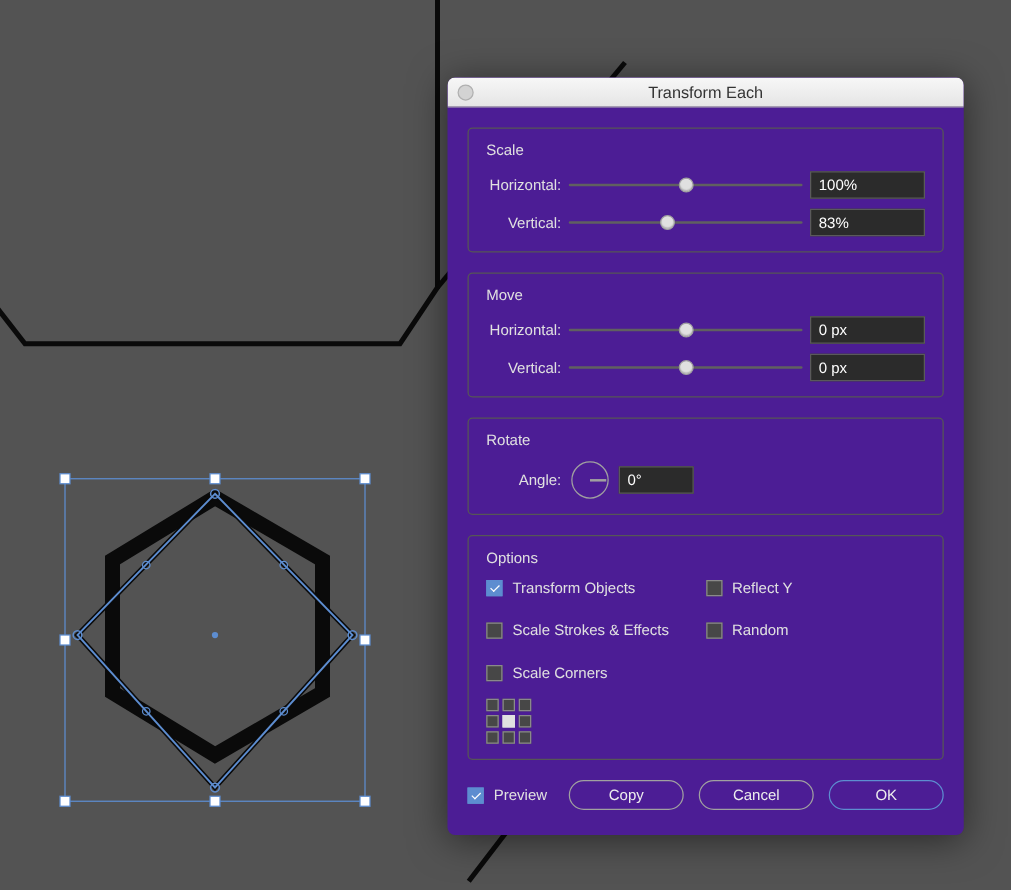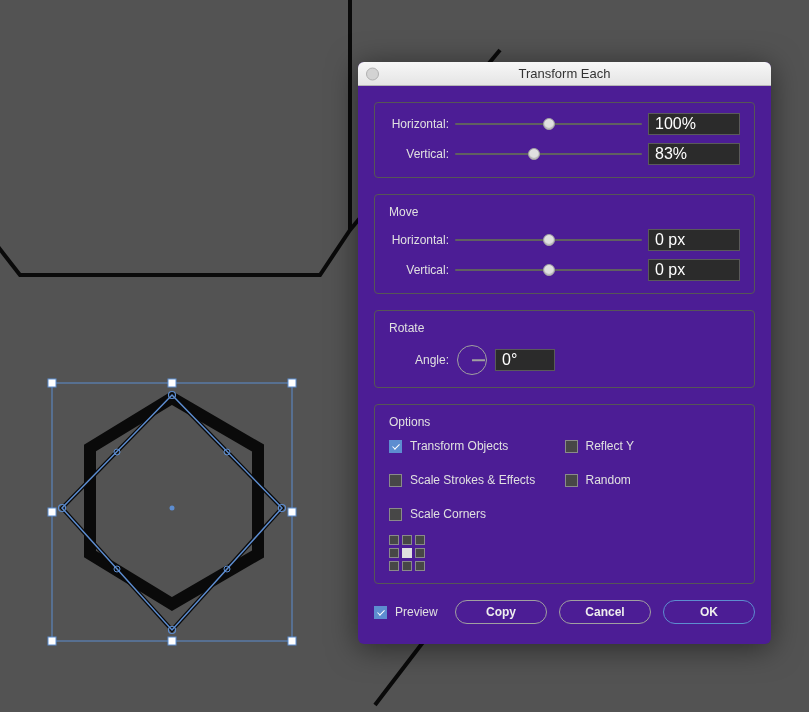--- a/index.html
+++ b/index.html
@@ -77,21 +77,21 @@
     border: 1px solid #a0a0a0;
     transform: translate(-50%, -50%);
     box-shadow: inset 0 -1px 1px rgba(0,0,0,0.2);
     cursor: pointer;
   }
 
   .input-box {
     background: #2b2b2b;
     border: 1px solid #5a5a5a;
     color: #fff;
-    font-size: 16px;
+    font-size: 12px;
     padding: 2px 6px;
     height: 22px;
     border-radius: 0;
   }
 
   
   .rotate-row { display: flex; align-items: center; gap: 8px; margin-top: 6px; }
   .rotate-row .label { width: 60px; text-align: right; }
   .angle-dial {
     width: 30px; height: 30px;
@@ -156,21 +156,21 @@
   .anchor9 .dot.sel {
     background: #e0e0e0;
     border-color: #e0e0e0;
   }
 
   
   .footer {
     display: flex; align-items: center; justify-content: space-between;
     padding: 0 0 4px;
   }
-  .footer .right { display: flex; gap: 12px; font-weight: bold; }
+  .footer .right { display: flex; gap: 12px; }
   .btn {
     background: transparent;
     border: 1.2px solid #a0a0a0;
     color: #eee;
     font-size: 12px;
     padding: 4px 0;
     width: 92px;
     border-radius: 12px;
     cursor: pointer;
     text-align: center;
@@ -227,20 +227,21 @@
   </svg>
 </div>
 
 <div class="dialog">
   <div class="titlebar">
     <span>Transform Each</span>
   </div>
   <div class="dialog-body">
 
     <div class="group">
+      <span class="group-title">Scale</span>
       <div class="row">
         <span class="label">Horizontal:</span>
         <div class="slider">
           <div class="track"></div>
           <div class="thumb" style="left:50%"></div>
         </div>
         <input class="input-box" value="100%" style="">
       </div>
       <div class="row">
         <span class="label">Vertical:</span>

